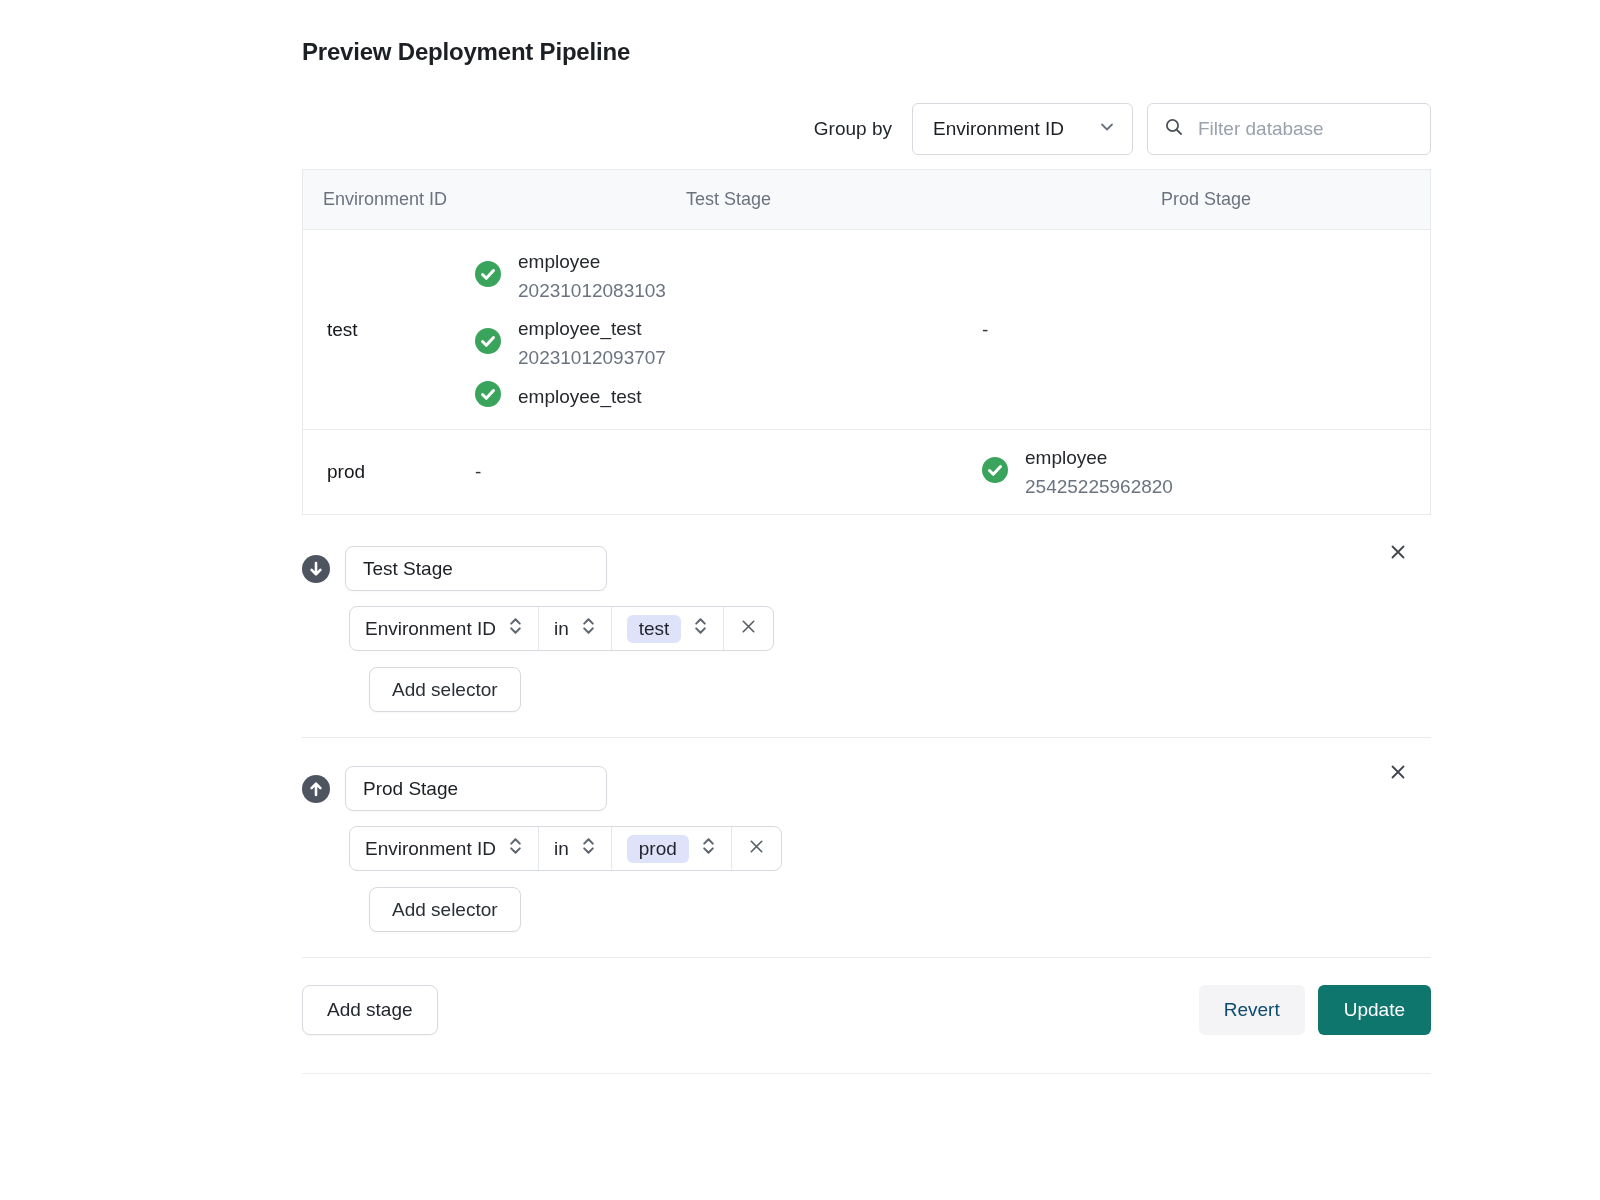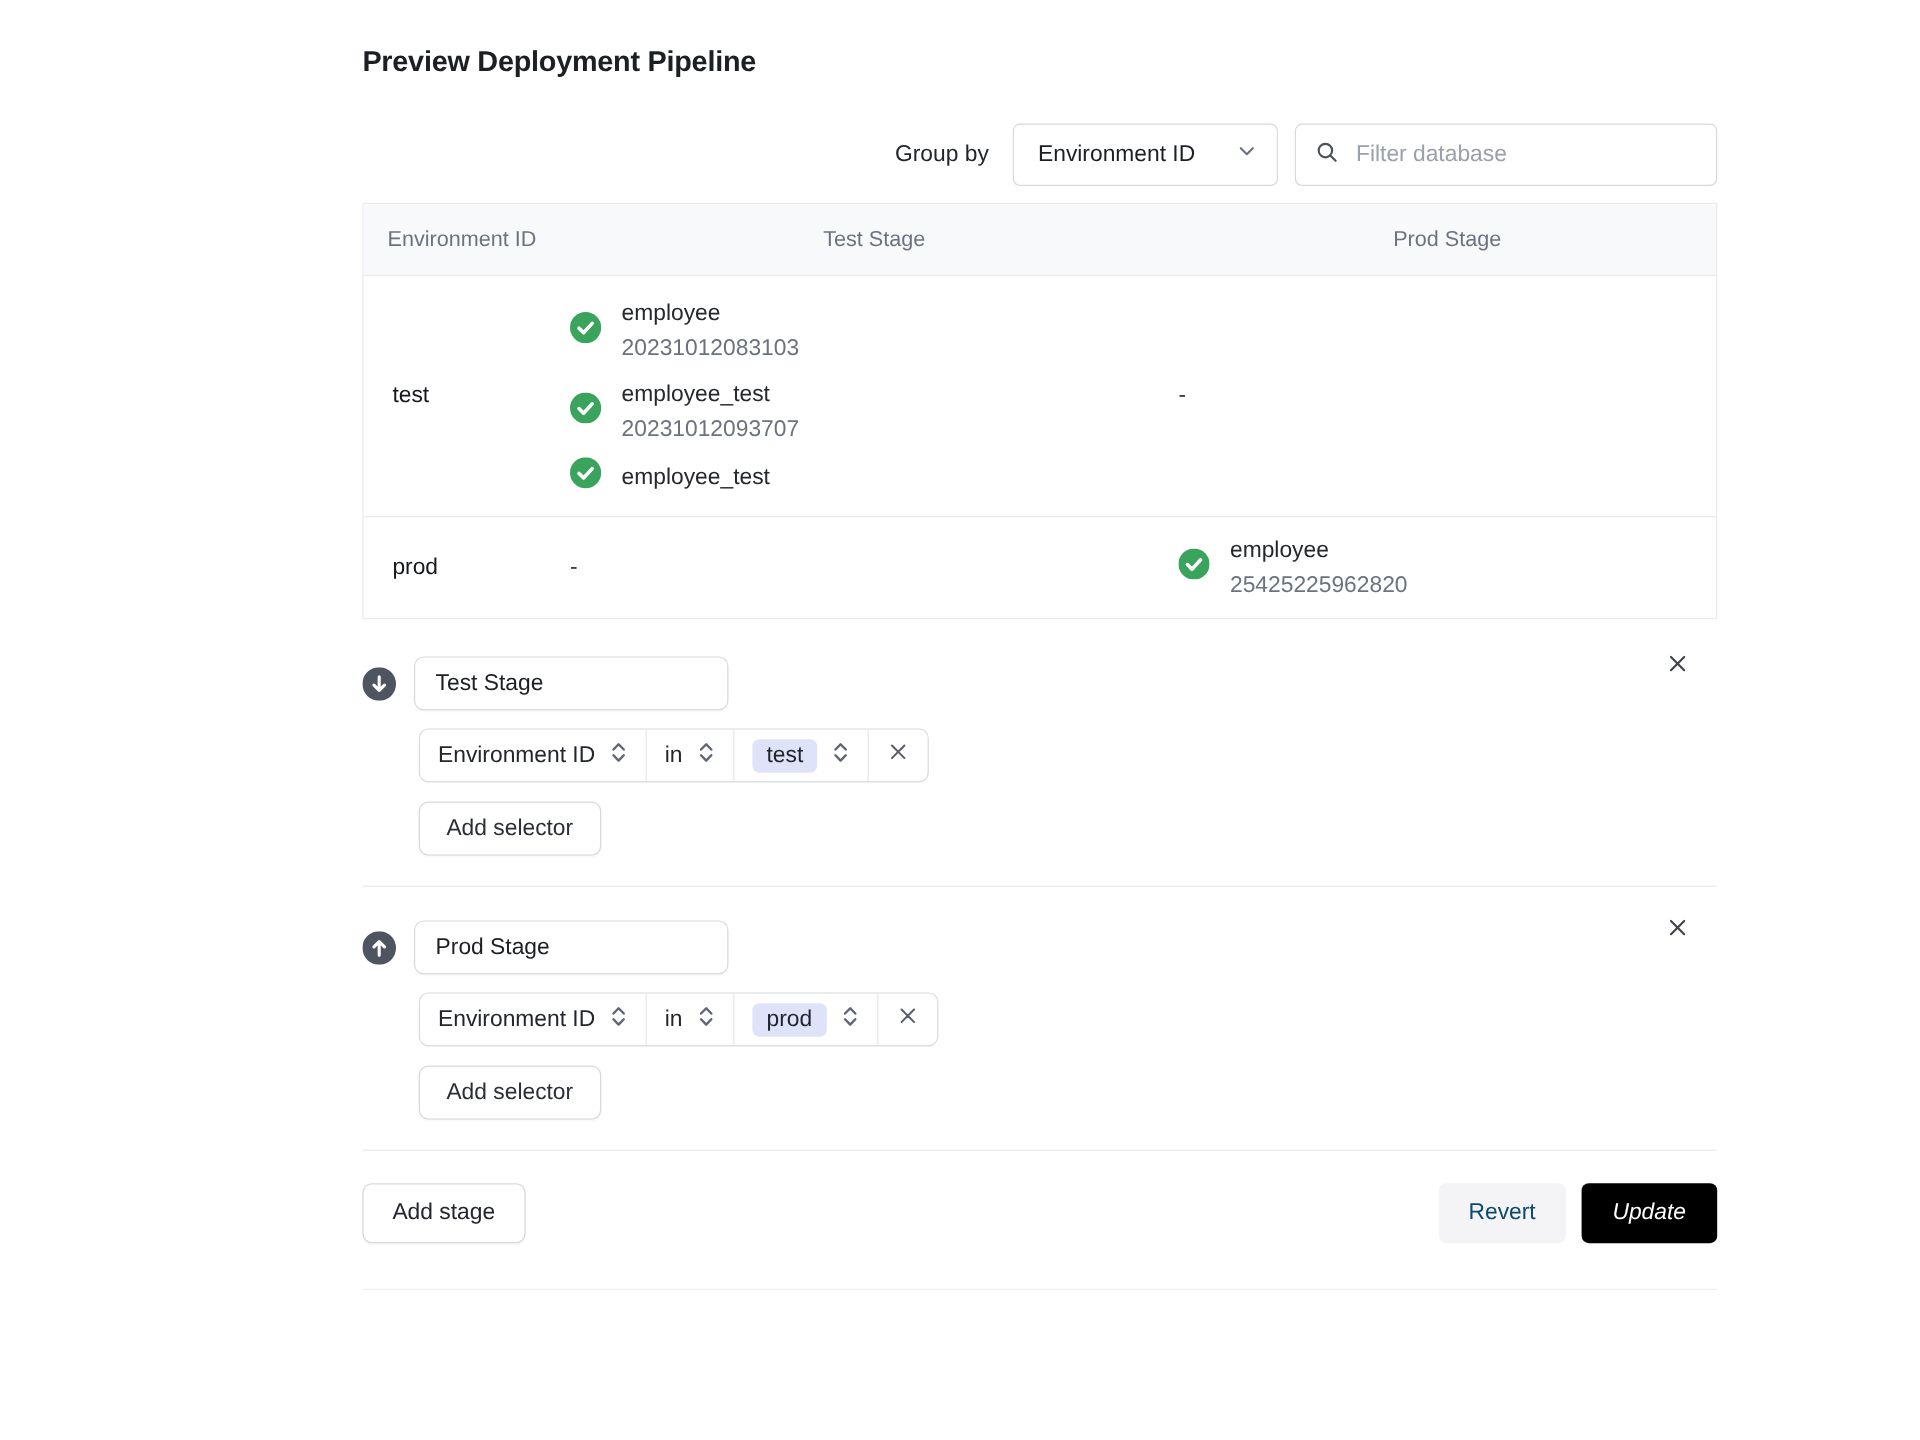--- a/index.html
+++ b/index.html
@@ -16,21 +16,21 @@
 
   
   .controls { margin-top:37px; display:flex; justify-content:flex-end; align-items:center; }
   .group-by-label { font-size:19px; color:#21262c; margin-right:20px; }
   .dropdown {
     width:221px; height:52px; border:1px solid #d6dade; border-radius:6px;
     display:flex; align-items:center; justify-content:space-between;
     padding:0 16px 0 20px; font-size:19px; background:#fff; cursor:pointer; margin-right:14px;
   }
   .filter-box {
-    width:352px; height:52px; border:1px solid #d6dade; border-radius:6px;
+    width:284px; height:52px; border:1px solid #d6dade; border-radius:6px;
     display:flex; align-items:center; gap:12px; padding:0 16px; background:#fff;justify-content:flex-end;
   }
   .filter-box input { border:none; outline:none; font-size:19px; width:100%; color:#1c1f23; }
   .filter-box input::placeholder { color:#9aa1ab; }
 
   
   .pipeline-table { margin-top:14px; border:1px solid #e8eaee; }
   .t-head {
     display:grid; grid-template-columns:172px 507px 448px; height:59px; align-items:center;
     background:#f8f9fb; color:#6c7380; font-size:18px; font-weight:500;
@@ -65,45 +65,44 @@
   .selector-row {
     margin-left:47px; margin-top:15px; display:inline-flex; align-items:stretch;
     border:1px solid #d6dade; border-radius:8px; height:45px; background:#fff; overflow:hidden;
   }
   .seg { display:flex; align-items:center; gap:12px; padding:0 15px; font-size:19px; color:#23272d; cursor:pointer; background:none; border:none;
          font-family:"Liberation Sans","DejaVu Sans",sans-serif; }
   .seg + .seg { border-left:1px solid #e4e7eb; }
   .pill { background:#dee3f9; border-radius:6px; padding:3px 12px; font-size:19px; color:#1f232b; }
   .seg-close { padding:0 15px; }
   .add-selector {
-    margin-left:47px; margin-top:16px; height:45px; padding:0 22px;
+    margin-left:67px; margin-top:16px; height:45px; padding:0 22px;
     background:#fff; border:1px solid #d6dade; border-radius:8px;
     font-size:19px; color:#2a2f36; cursor:pointer; box-shadow:0 1px 2px rgba(0,0,0,0.04);
     font-family:"Liberation Sans","DejaVu Sans",sans-serif;
     text-align:center;
   }
   .divider { margin-top:25px; border-top:1px solid #e8eaee; height:0; }
 
   
   .footer { margin-top:27px; display:flex; justify-content:space-between; align-items:center; }
   .add-stage {
     height:50px; padding:4px 24px; background:#fff; border:1px solid #d6dade; border-radius:8px;
     font-size:19px; color:#23272d; cursor:pointer; box-shadow:0 1px 2px rgba(0,0,0,0.04);
     font-family:"Liberation Sans","DejaVu Sans",sans-serif;
   }
   .footer-right { display:flex; gap:13px; }
   .btn-revert {
     height:50px; padding:0 25px; background:#f4f4f6; color:#0c4a6e; border:none; border-radius:6px;
     font-size:19px; font-family:Liberation Sans, sans-serif;
   }
   .btn-update {
-    height:50px; padding:0 26px; background:#000000; color:#ffffff; border:none; border-radius:6px;
+    height:50px; padding:0 26px; background:#0f766e; color:#ffffff; border:none; border-radius:6px;
     font-size:19px; font-weight:500; cursor:pointer;
     font-family:"Liberation Sans","DejaVu Sans",sans-serif;
-    font-style:italic;
   }
   .bottom-line { margin-top:38px; border-top:1px solid #eceef1; height:0; }
 </style>
 </head>
 <body>
 
 <div class="container">
 
   <h1 class="page-title">Preview Deployment Pipeline</h1>
 

